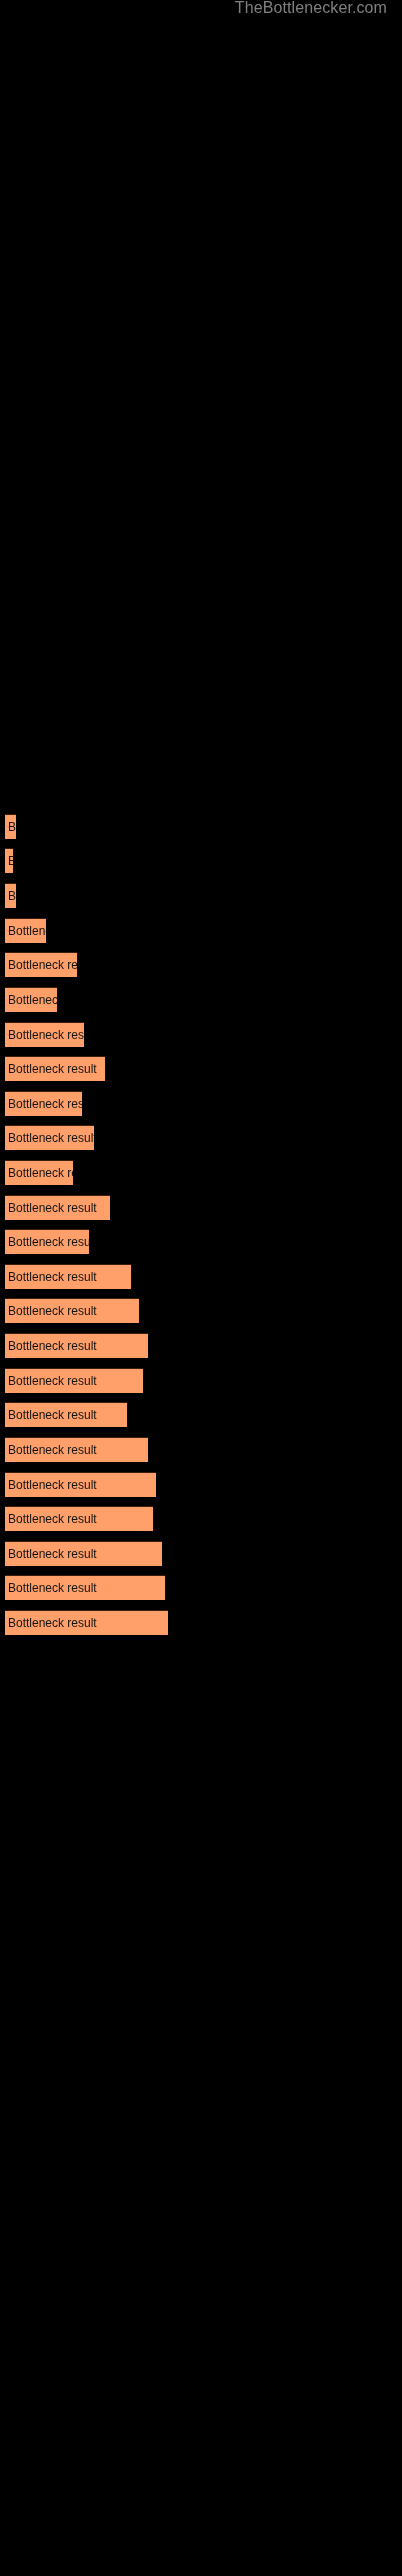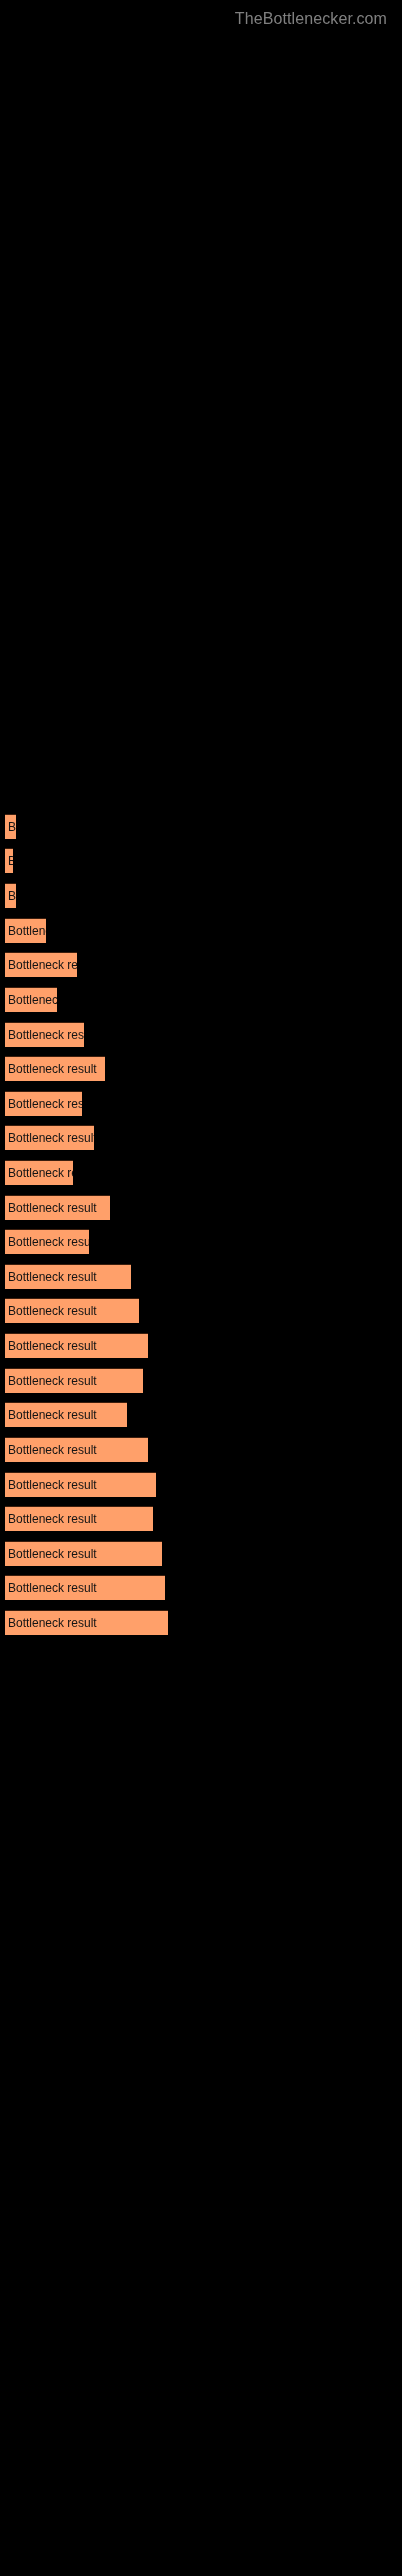--- a/index.html
+++ b/index.html
@@ -17,21 +17,21 @@
 
   #site-header {
     position: absolute;
     top: 0;
     left: 0;
     width: 403px;
     height: 27px;
     box-sizing: border-box;
     padding-right: 16px;
     display: flex;
-    align-items: flex-end;
+    align-items: flex-start;
     justify-content: flex-end;
   }
 
   #site-header .brand {
     color: #808080;
     font-size: 16px;
     line-height: 1;
     letter-spacing: 0.1px;
     white-space: nowrap;
     font-family: "Liberation Sans", sans-serif;

